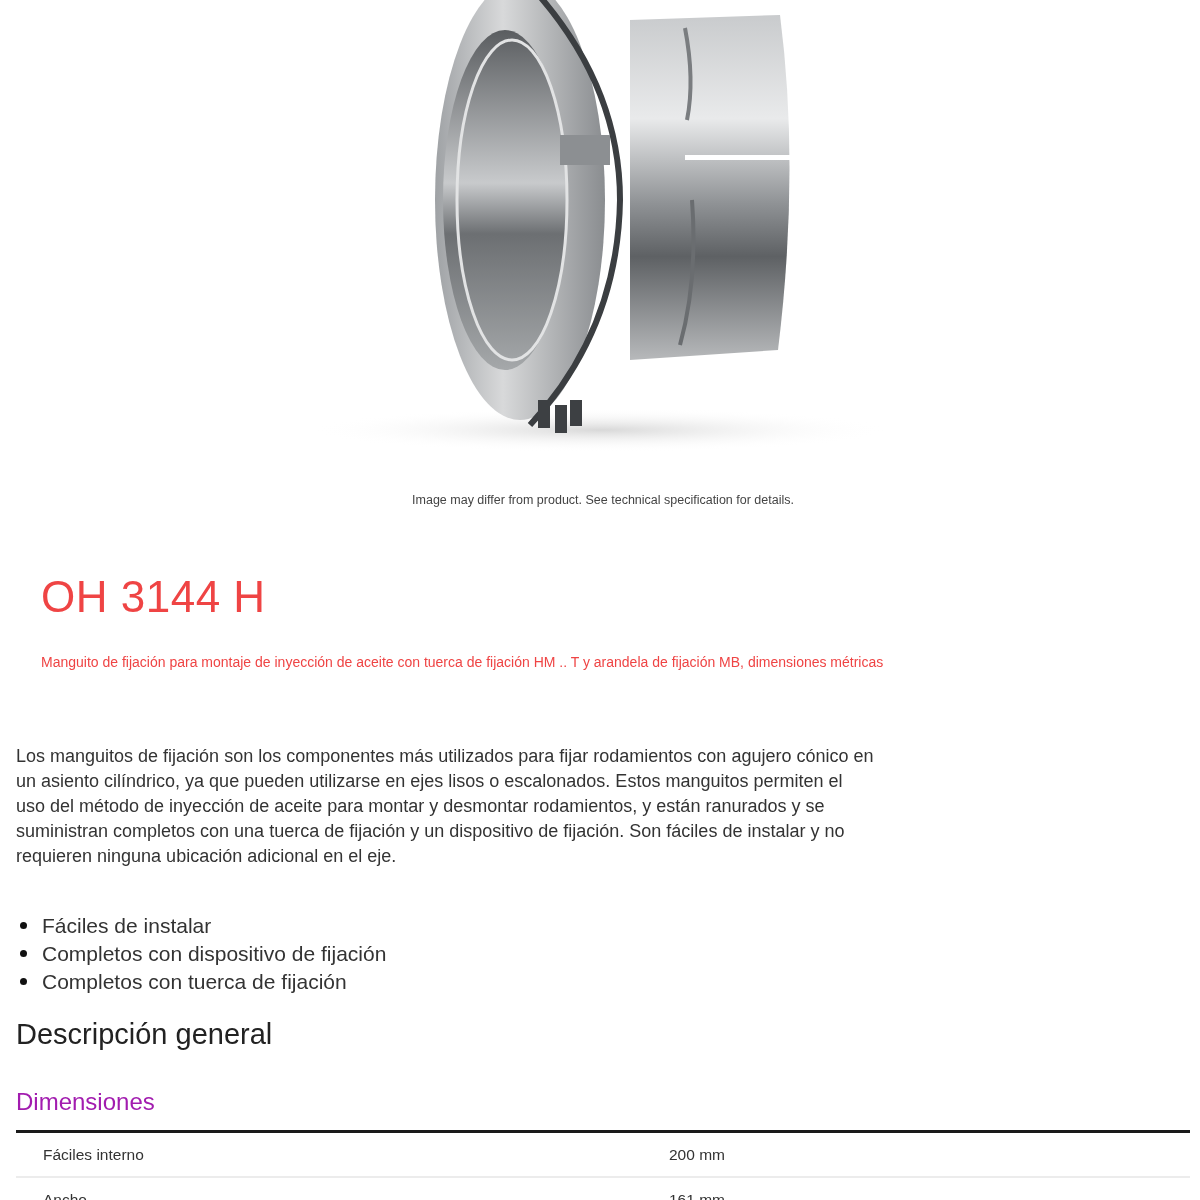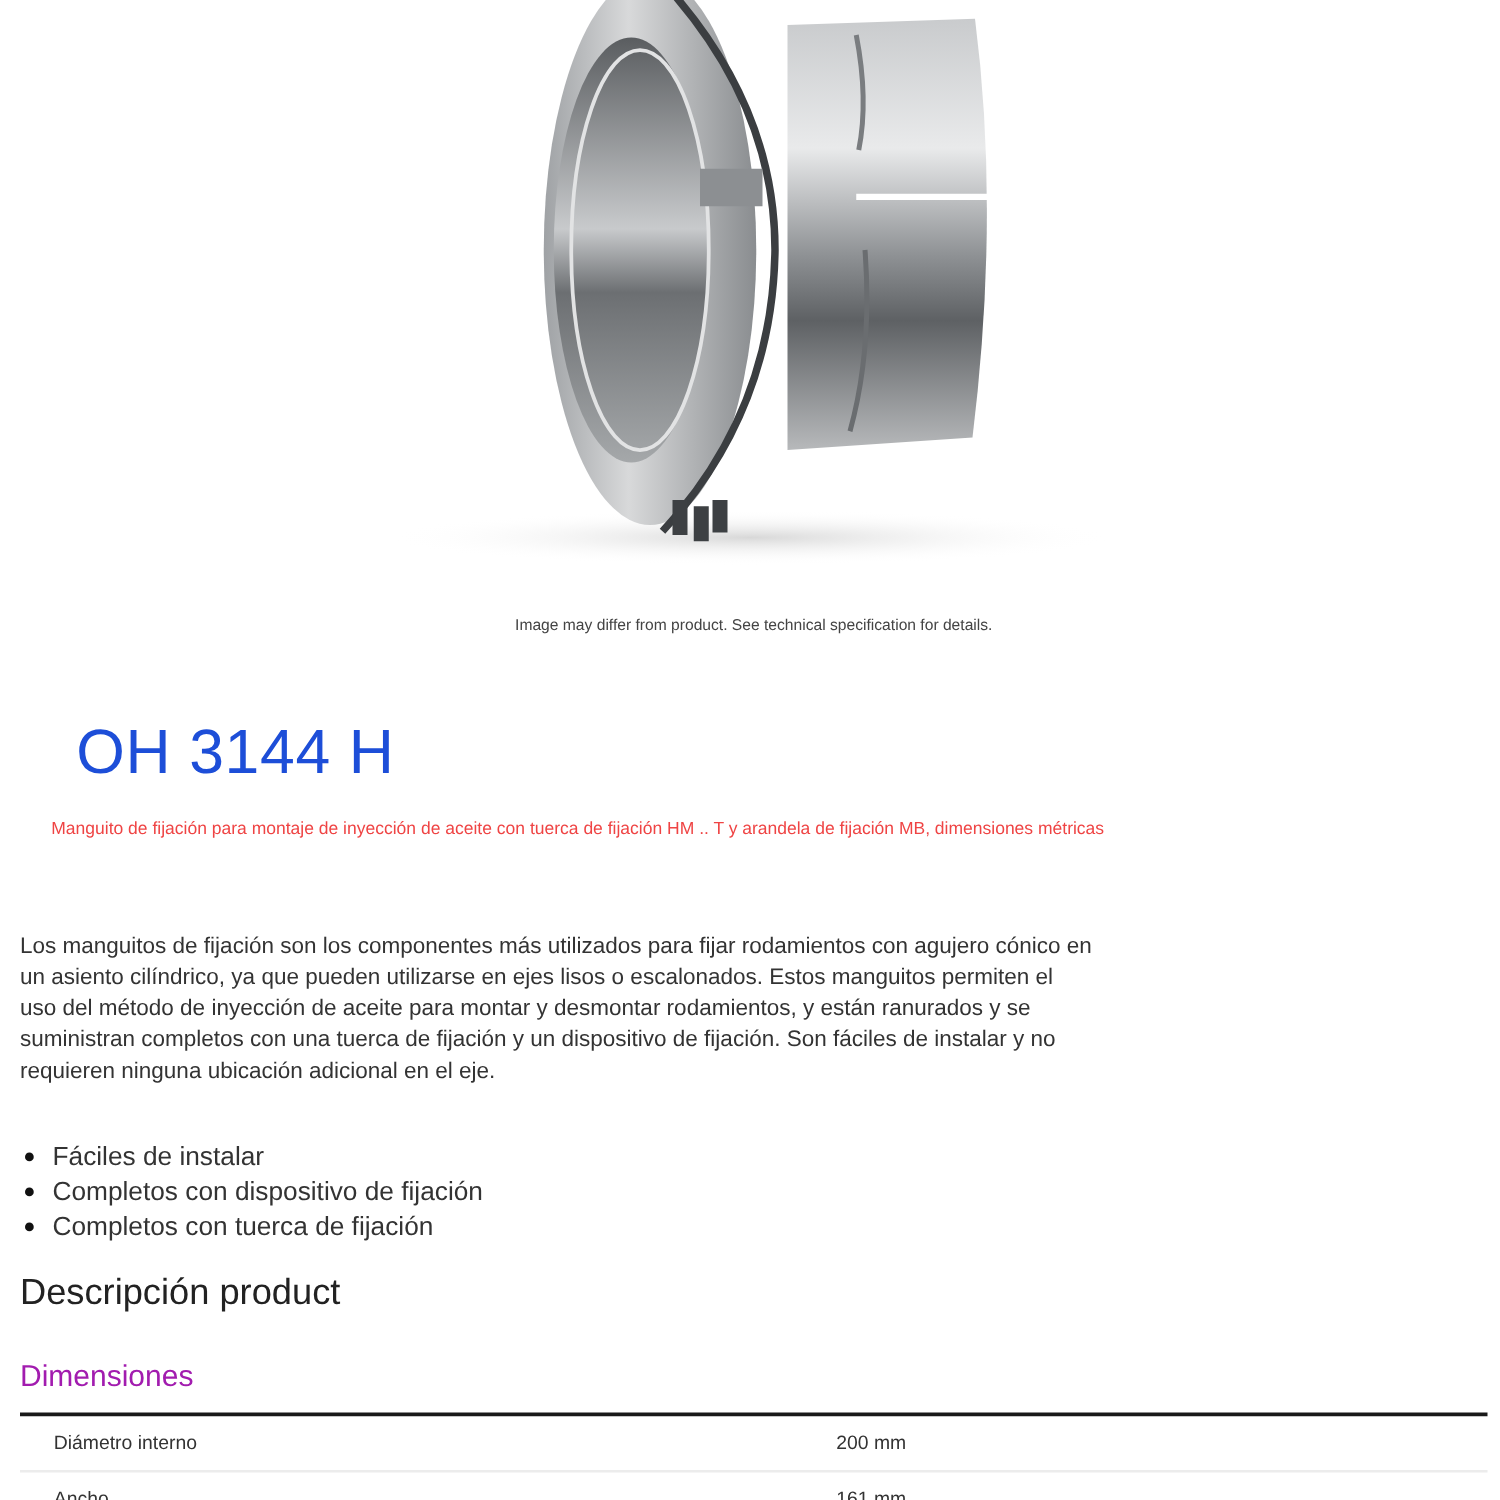--- a/index.html
+++ b/index.html
@@ -11,21 +11,21 @@
     }
     .product-image svg { width: 100%; height: 100%; display: block; }
 
     .image-caption {
       position: absolute; left: 0; top: 493px; width: 1206px; text-align: center;
       font-size: 12.5px; color: #444;
     }
 
     .product-title {
       position: absolute; left: 41px; top: 572px;
-      font-size: 50px; font-weight: 400; color: #1d4ed8; letter-spacing: 0.5px; margin-left: 20px;
+      font-size: 44px; font-weight: 400; color: #ef4444; letter-spacing: 0.5px;
     }
 
     .product-subtitle {
       position: absolute; left: 41px; top: 647px; width: 1120px;
       font-size: 14px; line-height: 30px; color: #ef4444;
     }
 
     .description {
       position: absolute; left: 16px; top: 744px; width: 860px;
       font-size: 18px; line-height: 25px; color: #333;
@@ -127,26 +127,26 @@
   <li>
     <span class="bullet"></span>
     <span>Completos con dispositivo de fijación</span>
   </li>
   <li>
     <span class="bullet"></span>
     <span>Completos con tuerca de fijación</span>
   </li>
 </ul>
 
-<h2 class="section-heading">Descripción product</h2>
+<h2 class="section-heading">Descripción general</h2>
 
 <h3 class="subsection-heading">Dimensiones</h3>
 
 <div class="dim-table">
   <div class="dim-row">
-    <div class="dim-label">Diámetro interno</div>
+    <div class="dim-label">Fáciles interno</div>
     <div class="dim-value">200 mm</div>
   </div>
   <div class="dim-row">
     <div class="dim-label">Ancho</div>
     <div class="dim-value">161 mm</div>
   </div>
 </div>
 
 </body></html>

